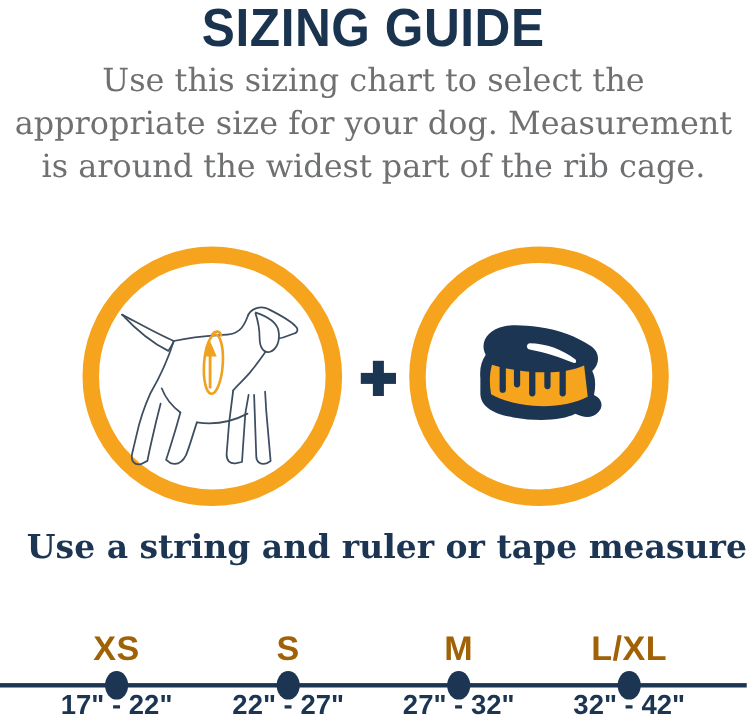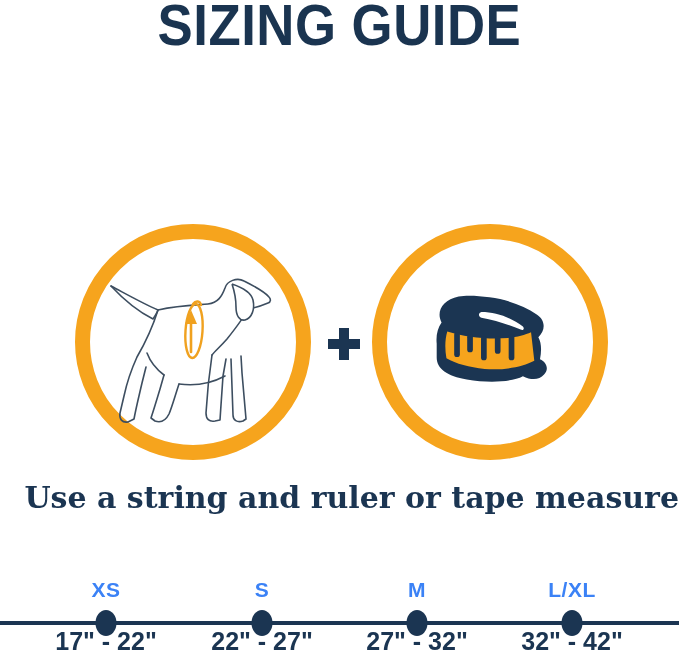--- a/index.html
+++ b/index.html
@@ -4,21 +4,21 @@
 <style>
   html,body { margin:0; padding:0; background:#ffffff; }
   .canvas {
     position:relative; width:679px; height:658px; background:#ffffff;
     overflow:hidden; font-family:"Liberation Sans", sans-serif;
   }
 
   
   .title {
     position:absolute; top:0; left:0; width:100%; text-align:center;
-    color:#1A3450; font-size:55px; font-weight:bold; line-height:50px;
+    color:#1A3450; font-size:47px; font-weight:bold; line-height:50px;
   }
   .title span { display:inline-block; transform:scale(0.96,1.04); letter-spacing:0.5px; }
 
   
   .intro {
     position:absolute; top:54px; left:0; width:100%; text-align:center;
     font-family:"DejaVu Serif", serif; font-size:29px; line-height:39px;
     color:#6F7072;
   }
 
@@ -46,21 +46,21 @@
     font-weight:600; color:#1B3552;
   }
 
   
   .size-line {
     position:absolute; left:0; top:621px; width:679px; height:4px;
     background:#1B3552;
   }
   .size-label {
     position:absolute; top:574px; transform:translateX(-50%);
-    color:#3b82f6; font-size:21px; font-weight:bold; line-height:32px;
+    color:#a16207; font-size:31px; font-weight:bold; line-height:32px;
     white-space:nowrap; letter-spacing:0.5px;
   }
   .size-dot {
     position:absolute; top:610px; width:21px; height:26px;
     transform:translateX(-50%); border-radius:50%; background:#1B3552;
   }
   .size-range {
     position:absolute; top:627px; transform:translateX(-50%);
     color:#1B3552; font-size:25px; font-weight:bold; line-height:28px;
     white-space:nowrap;
@@ -69,20 +69,25 @@
 </style>
 </head>
 <body>
 
 <div class="canvas">
 
   <div class="title">
     <span>SIZING GUIDE</span>
   </div>
 
+  <div class="intro">
+    <div>Use this sizing chart to select the</div>
+    <div>appropriate size for your dog. Measurement</div>
+    <div>is around the widest part of the rib cage.</div>
+  </div>
 
   <div class="circle circle-dog">
     <svg class="dog-svg" width="172" height="152" viewBox="0 0 172 152">
       <g fill="none" stroke="#3D4E60" stroke-width="1.6" stroke-linecap="round" stroke-linejoin="round">
 
         <path d="M5,9 C22,18 38,27 52,33 C75,28 92,28 102,27 C112,26 116,19 119,11 C121,4 131,0 138,4 C148,9 158,14 163,20 C165,22 165,25 162,26 C155,29 148,31 142,32"></path>
         <path d="M5,9 C18,23 33,35 47,42 C49,39 51,36 52,33"></path>
 
         <path d="M142,32 C137,42 129,52 121,62 C114,70 109,74 106,78"></path>
 

